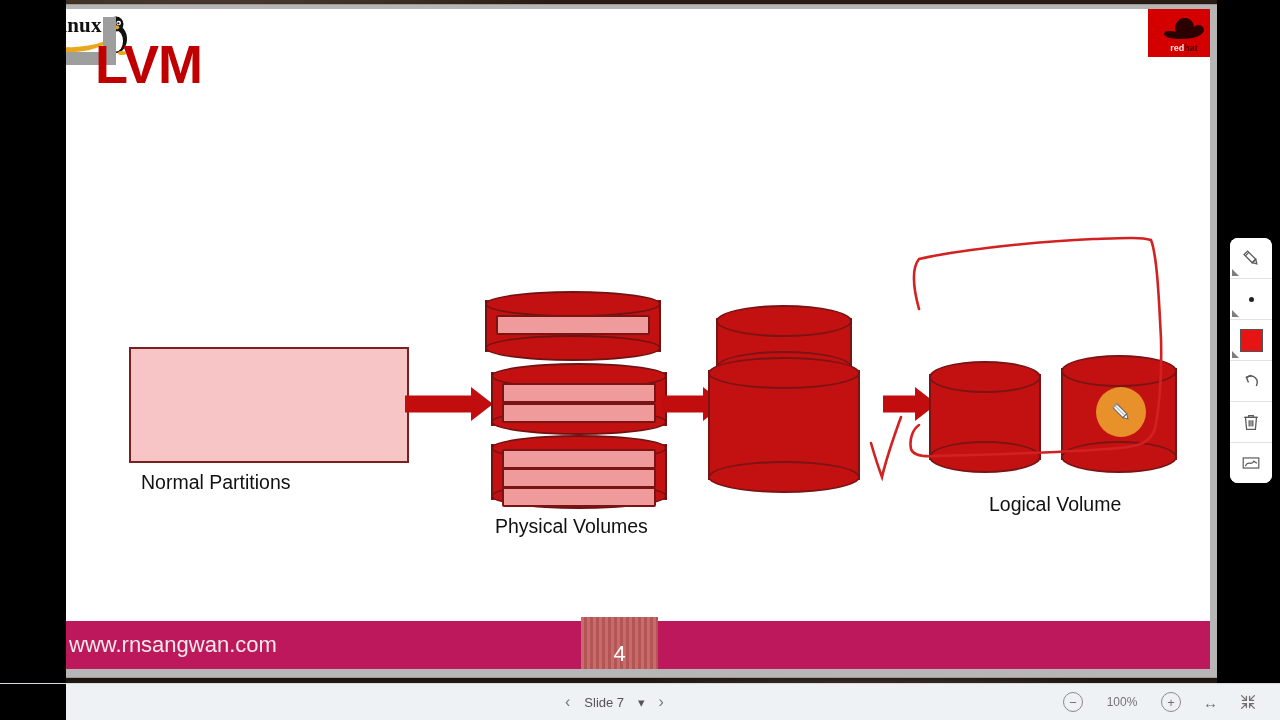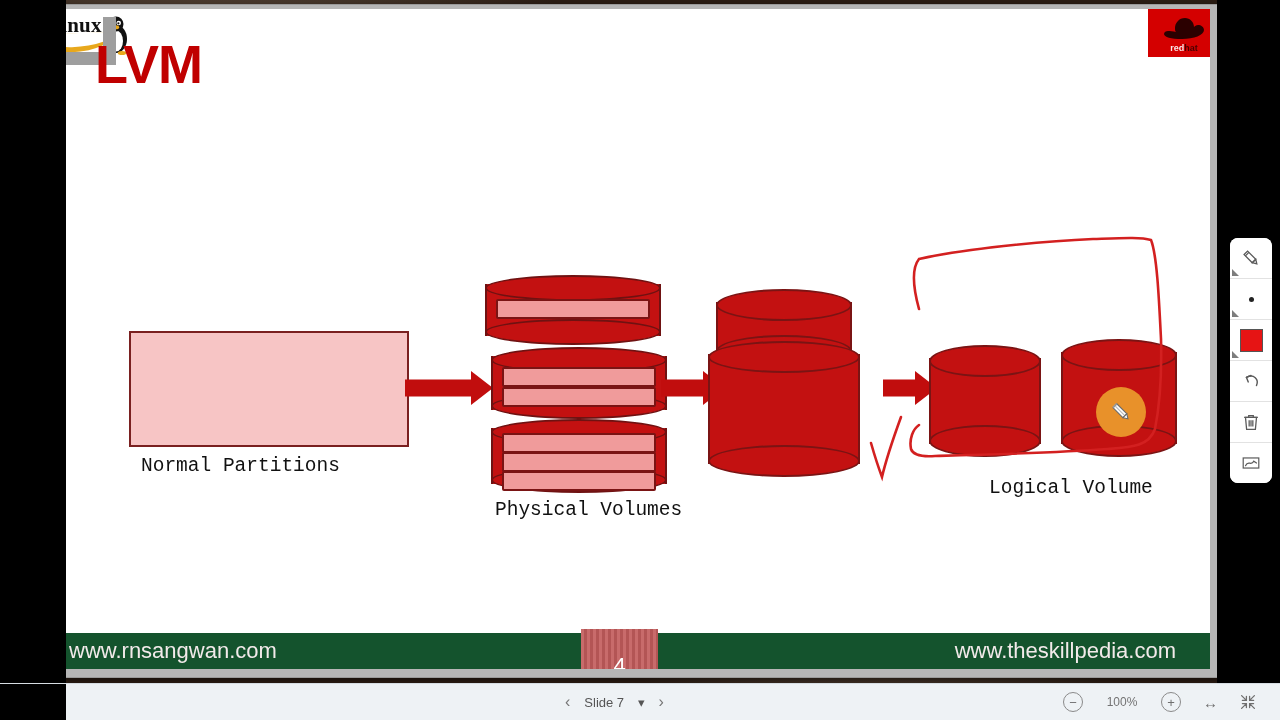--- a/index.html
+++ b/index.html
@@ -81,21 +81,21 @@
     position:absolute;left:12px;top:9px;width:6px;height:6px;border-radius:50%;
     background:#c00000;
   }
   .bullet p{
     margin:0;font-size:21.5px;color:#111;line-height:1.38;
     text-align:justify;text-justify:inter-word;
   }
   .bullet.b2 p{text-align:left;}
 
   
-  .diagram{position:absolute;left:0;top:250px;width:1177px;height:290px;font-family:Liberation Mono, monospace;}
+  .diagram{position:absolute;left:0;top:266px;width:1177px;height:290px;}
   .dlabel{
     position:absolute;font-size:19.5px;color:#111;white-space:nowrap;
   }
   .partition-box{
     position:absolute;left:96px;top:72px;width:276px;height:112px;
     background:#f7c5c5;border:2px solid #7a2020;
   }
   .arrow{position:absolute;}
   .arrow .shaft{position:absolute;left:0;top:50%;transform:translateY(-50%);height:17px;background:#c10d0d;}
   .arrow .head{
@@ -139,21 +139,21 @@
 
   
   .annot{position:absolute;left:0;top:0;width:1177px;height:660px;pointer-events:none;}
   .pen-cursor{
     position:absolute;left:1063px;top:378px;width:50px;height:50px;border-radius:50%;
     background:#e8912a;display:flex;align-items:center;justify-content:center;
   }
 
   
   .footer{
-    position:absolute;left:0;bottom:0;width:1177px;height:36px;background:#14532d;
+    position:absolute;left:0;bottom:0;width:1177px;height:48px;background:#be185d;
     display:flex;align-items:center;
   }
   .footer .ftext{
     font-size:22px;color:#f2eaea;
   }
   .footer .left{position:absolute;left:36px;}
   .footer .right{position:absolute;right:34px;}
   .pagebadge{
     position:absolute;left:548px;top:-4px;width:77px;height:60px;
     background:repeating-linear-gradient(90deg,#c86b6b 0 3px,#b35555 3px 6px);
@@ -327,21 +327,20 @@
               <rect x="9.6" y="3" width="5" height="1.6" fill="#9a9a9a"></rect>
             </g>
           </svg>
         </div>
 
         <div class="footer">
           <div class="ftext left">www.rnsangwan.com</div>
           <div class="pagebadge">
             <span>4</span>
           </div>
-          <div class="ftext right">www.theskillpedia.com</div>
         </div>
 
       </div>
     </div>
 
     <div class="blackbar-l"></div>
     <div class="blackbar-r"></div>
   </div>
 
   <div class="tools">

